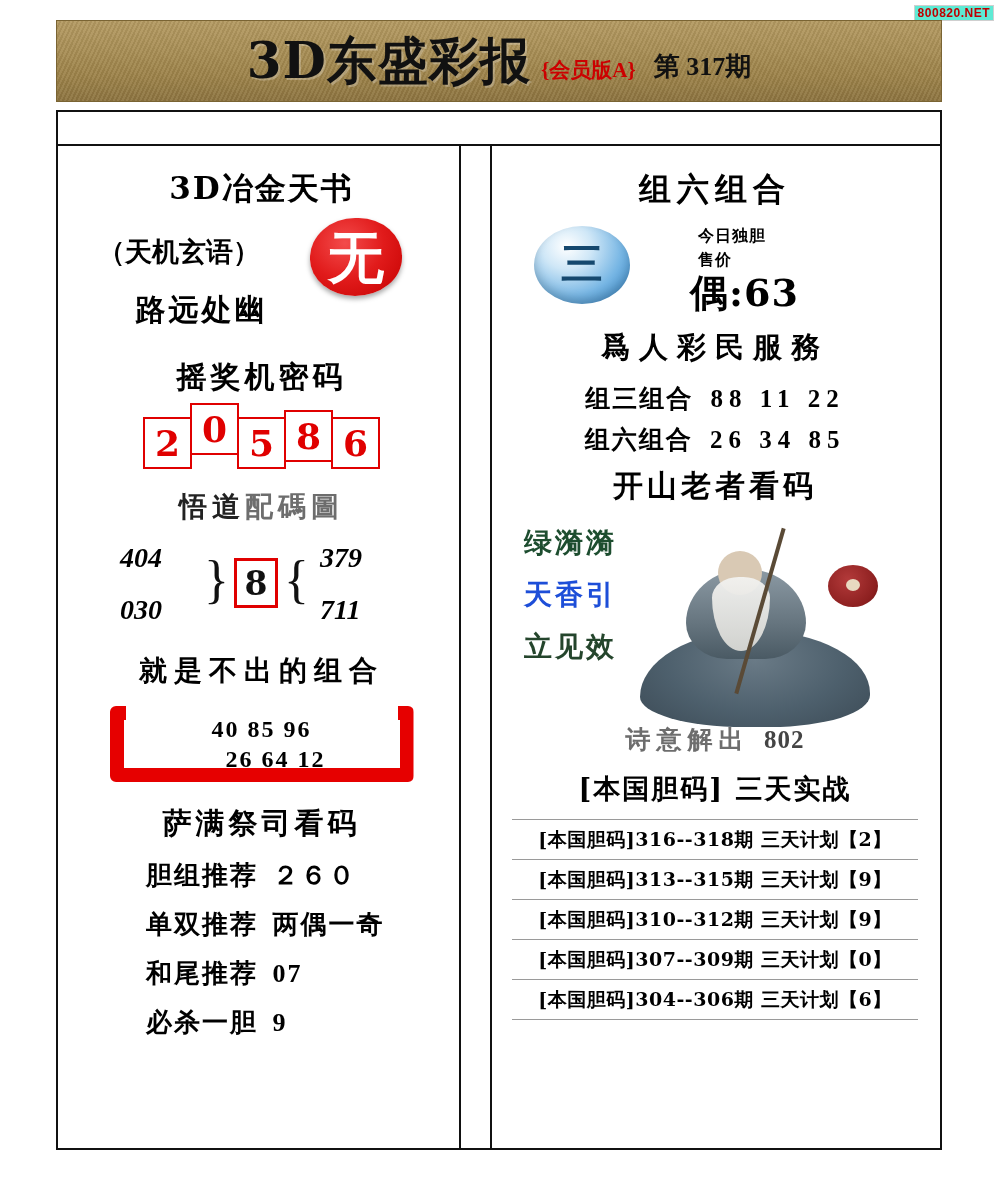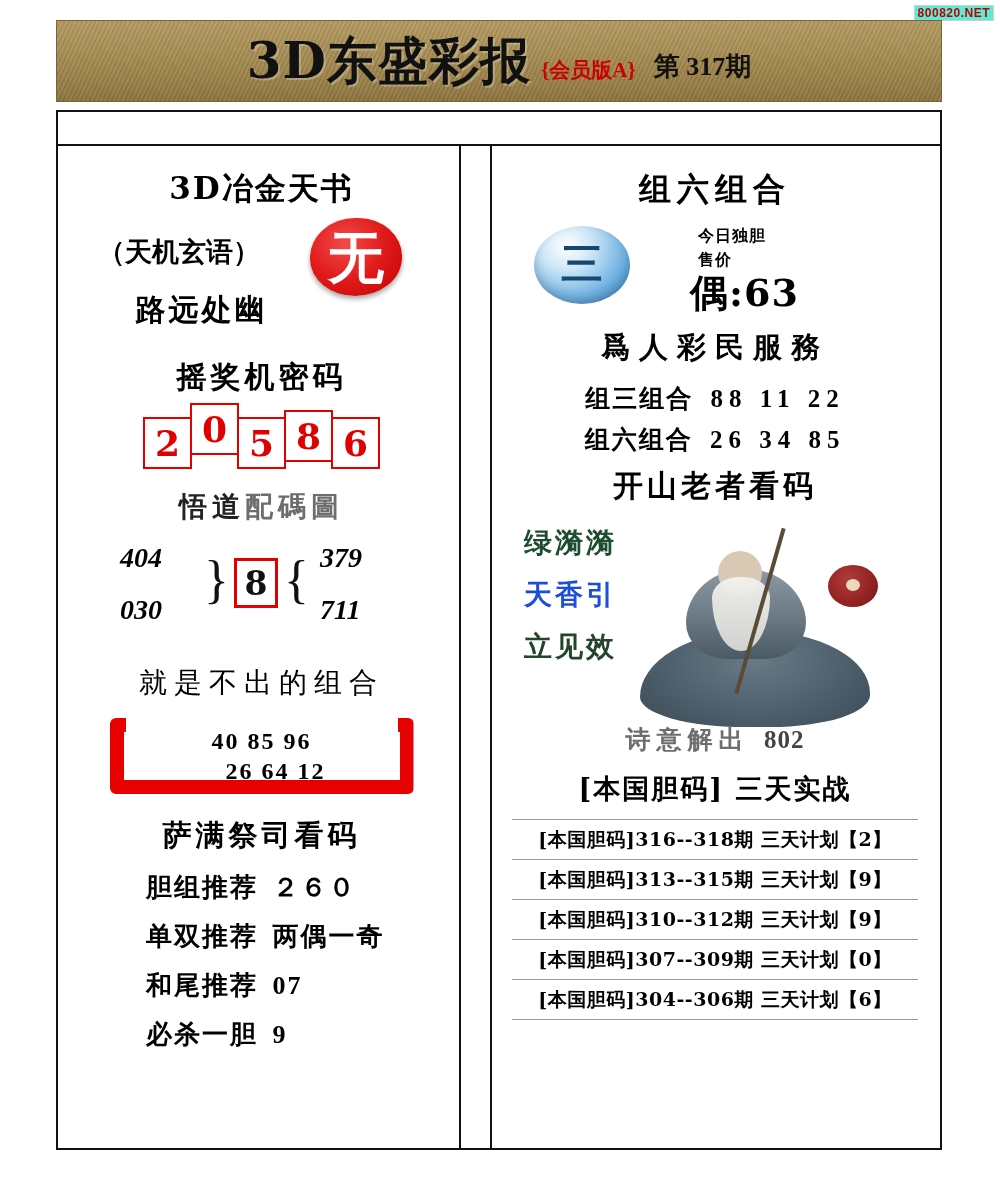--- a/index.html
+++ b/index.html
@@ -266,23 +266,23 @@
     font-family: "DejaVu Serif", serif;
     font-size: 33px;
     font-weight: bold;
     line-height: 46px;
     color: #111;
   }
 
   .l-head4 {
     font-family: "DejaVu Serif", serif;
     font-size: 28px;
-    font-weight: normal;
+    font-weight: bold;
     letter-spacing: 7px;
-    margin-top: 16px;
+    margin-top: 4px;
   }
   .redband {
     position: relative;
     margin: 16px auto 0;
     width: 304px;
     height: 76px;
   }
   .redband:before {
     content: "";
     position: absolute;

